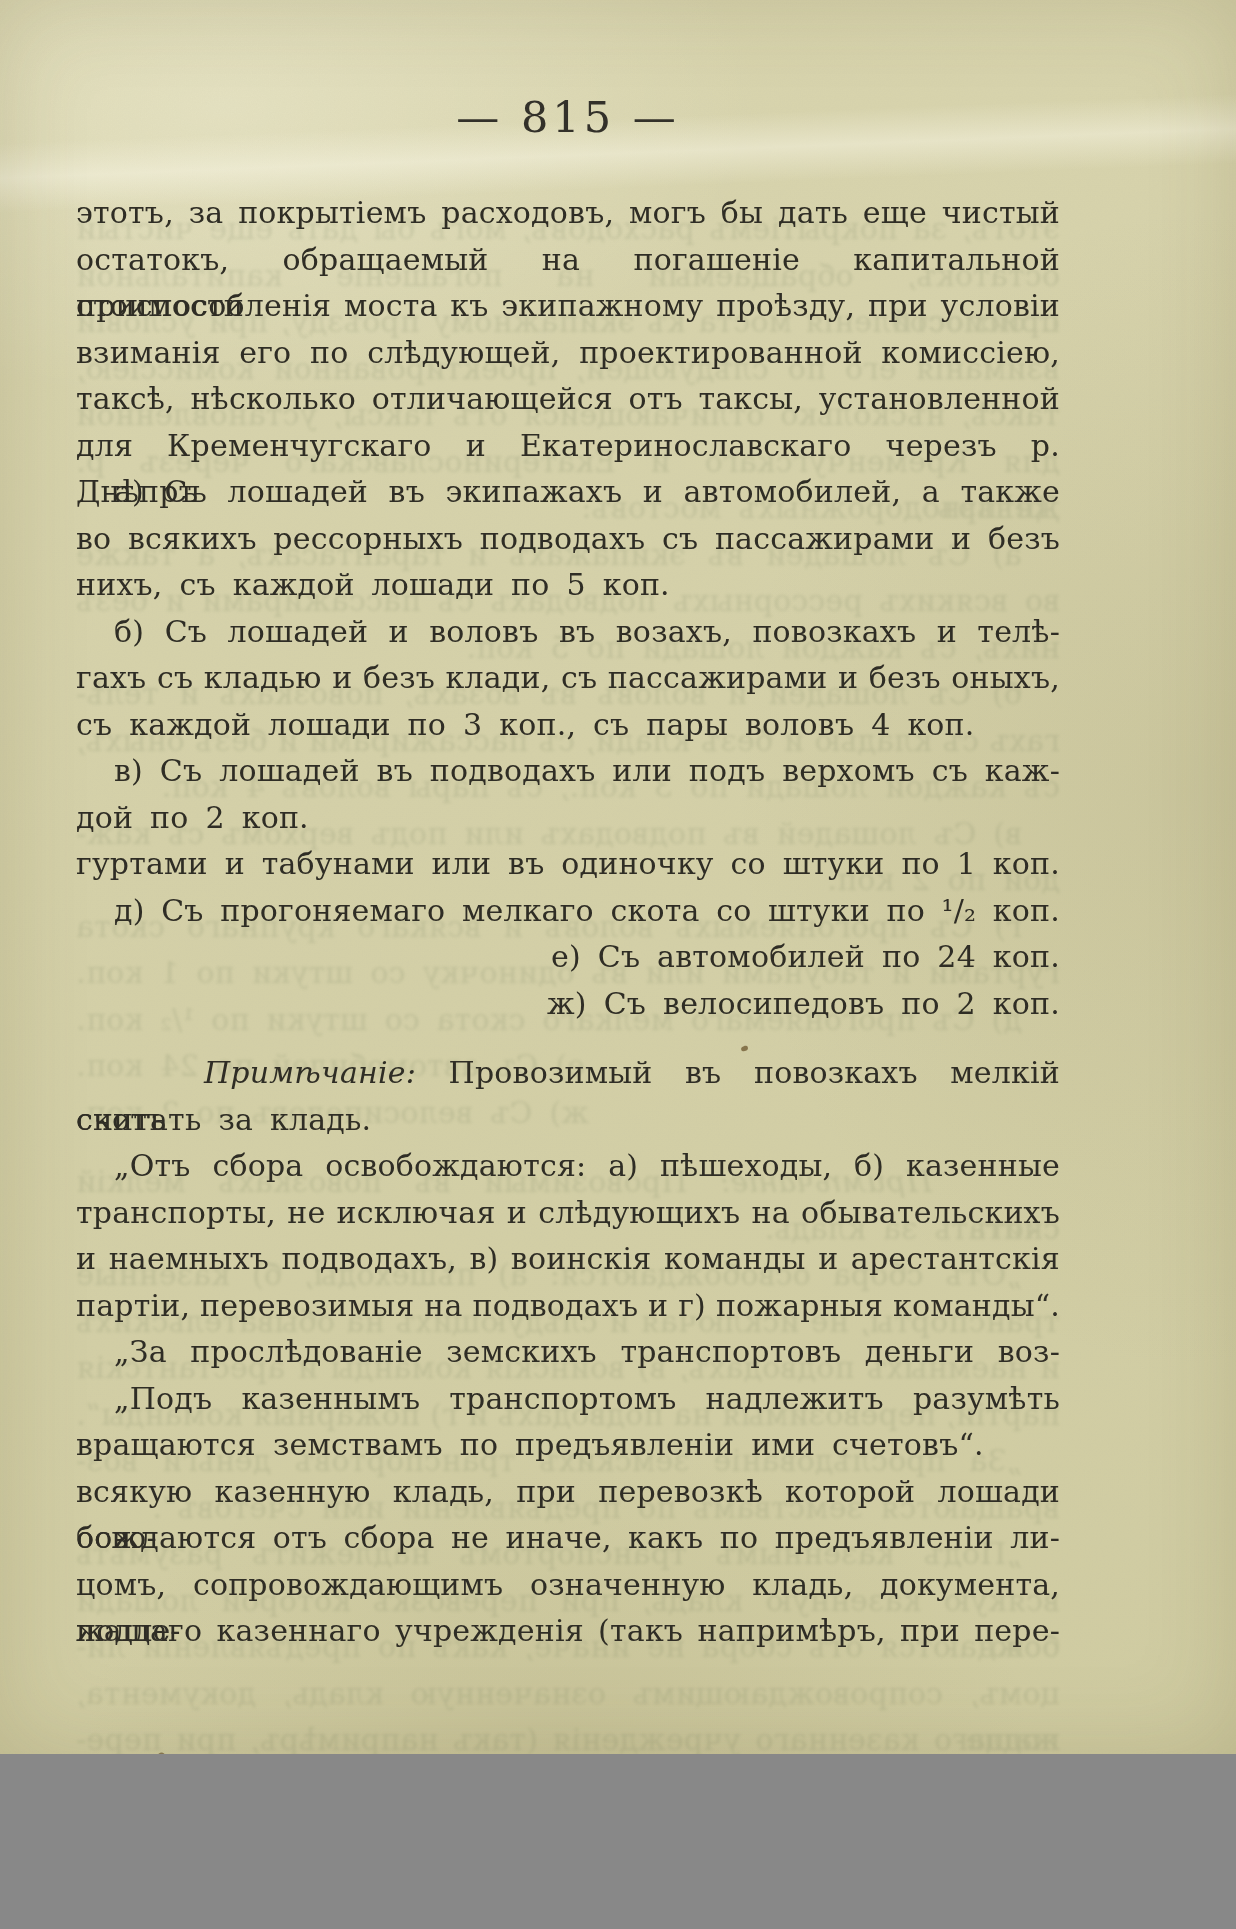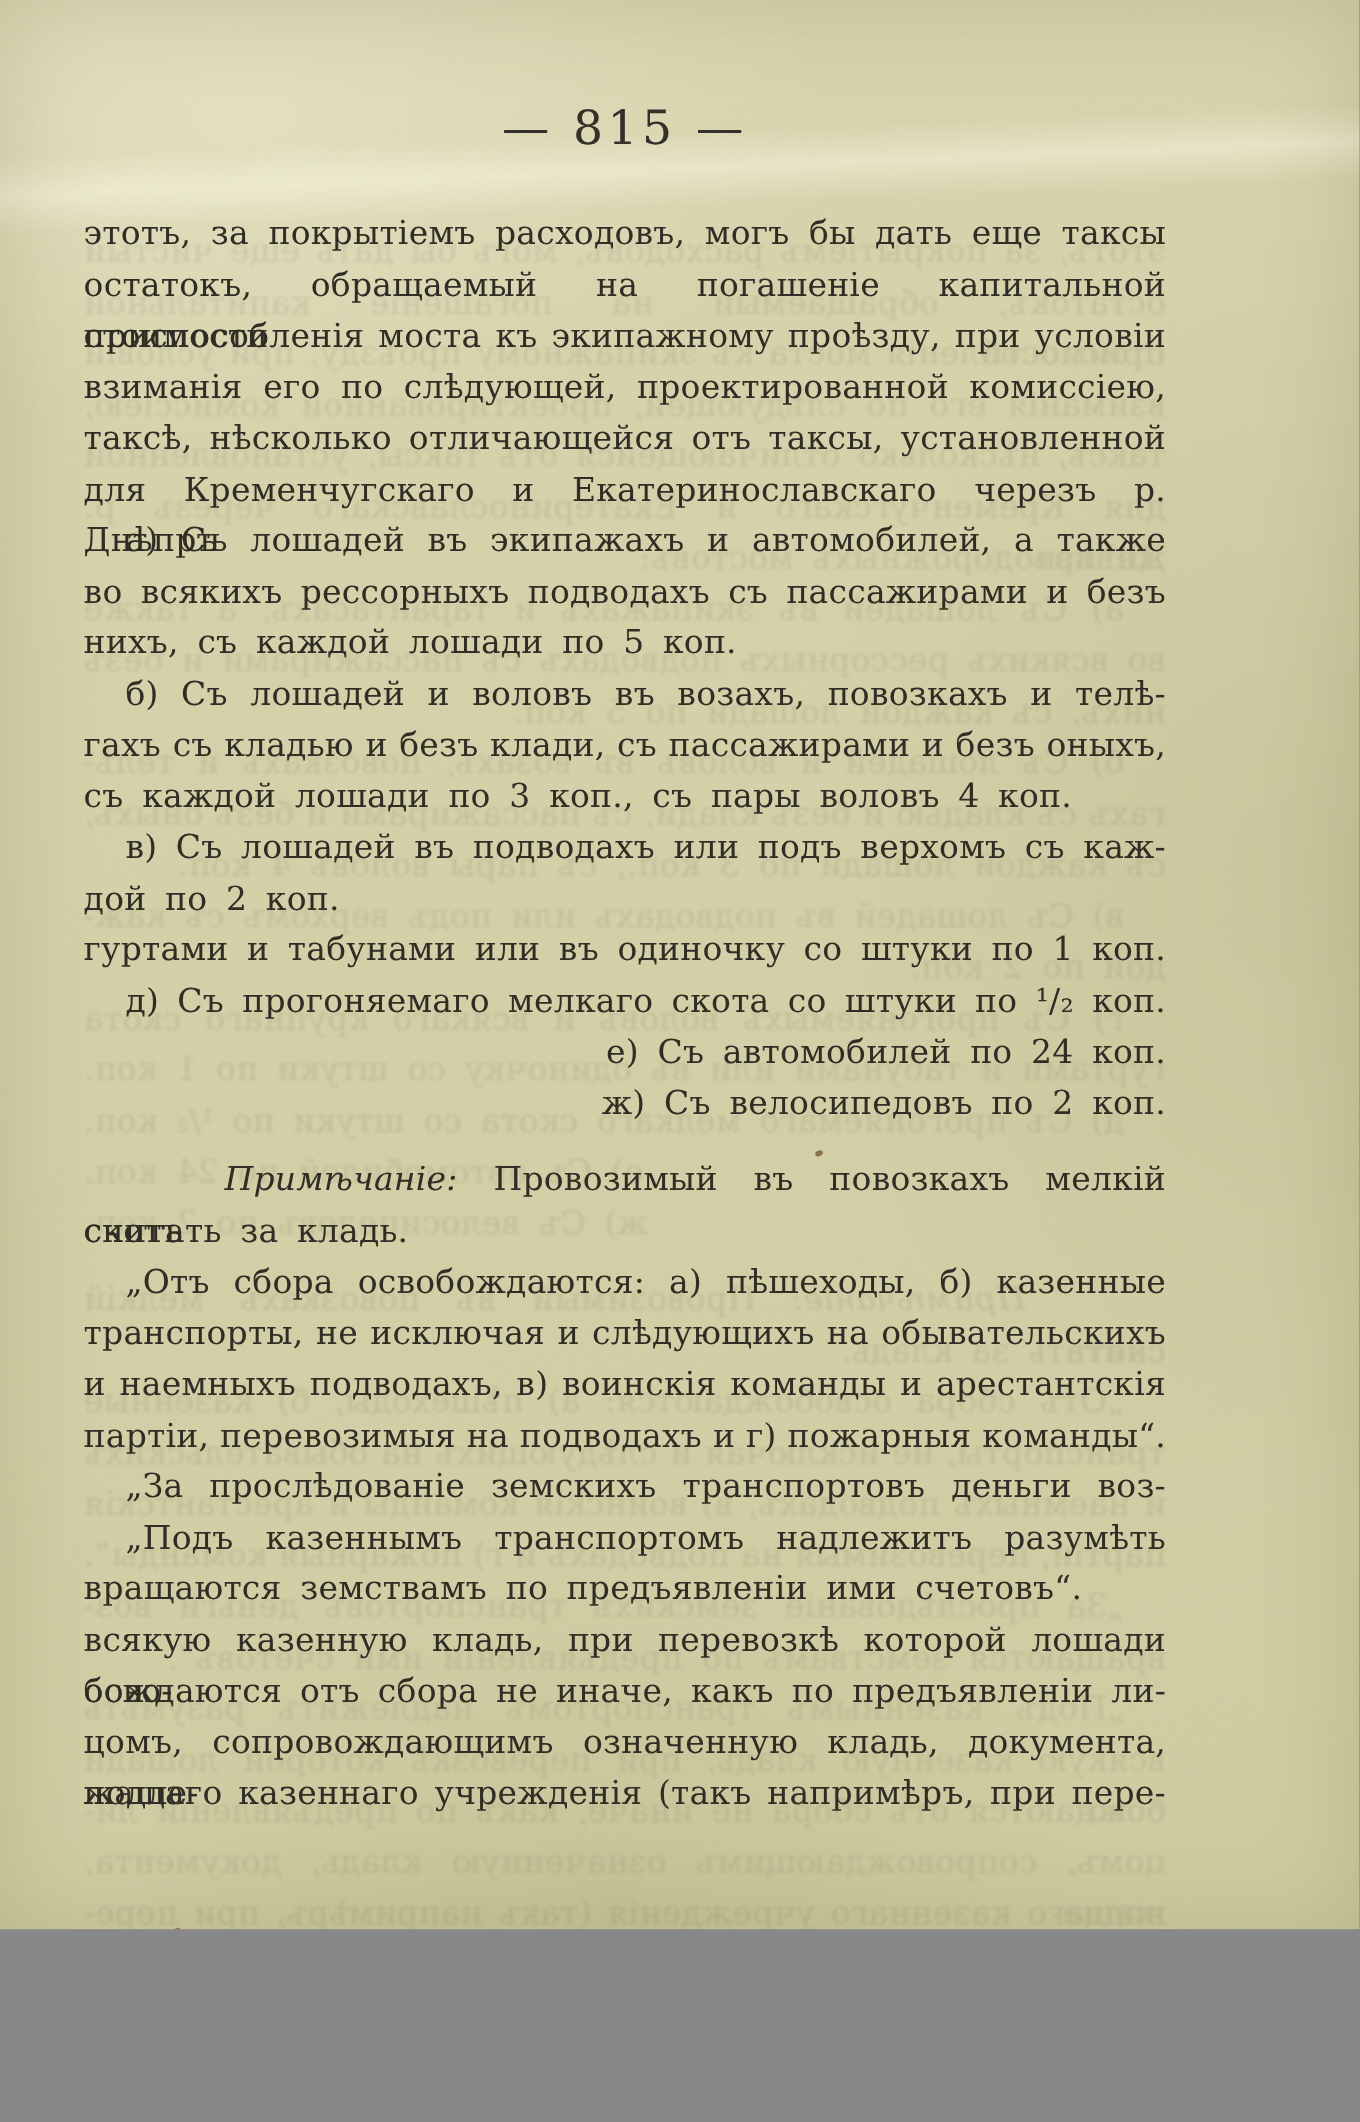--- a/index.html
+++ b/index.html
@@ -126,21 +126,21 @@
       <div class="line ind1 just">„Подъ казеннымъ транспортомъ надлежитъ разумѣть</div>
       <div class="line ind0 just">всякую казенную кладь, при перевозкѣ которой лошади осво-</div>
       <div class="line ind0 just">бождаются отъ сбора не иначе, какъ по предъявленіи ли-</div>
       <div class="line ind0 just">цомъ, сопровождающимъ означенную кладь, документа, подле-</div>
       <div class="line ind0 just">жащаго казеннаго учрежденія (такъ напримѣръ, при пере-</div>
     </div>
 
   <div class="pageno">— 815 —</div>
 
   <div class="text-block">
-      <div class="line ind0 just">этотъ, за покрытіемъ расходовъ, могъ бы дать еще таксы</div>
+      <div class="line ind0 just">этотъ, за покрытіемъ расходовъ, могъ бы дать еще чистый</div>
       <div class="line ind0 just">остатокъ, обращаемый на погашеніе капитальной стоимости</div>
       <div class="line ind0 just">приспособленія моста къ экипажному проѣзду, при условіи</div>
       <div class="line ind0 just">взиманія его по слѣдующей, проектированной комиссіею,</div>
       <div class="line ind0 just">таксѣ, нѣсколько отличающейся отъ таксы, установленной</div>
       <div class="line ind0 just">для Кременчугскаго и Екатеринославскаго черезъ р. Днѣпръ</div>
       <div class="line ind1 just">а) Съ лошадей въ экипажахъ и автомобилей, а также</div>
       <div class="line ind0 just">во всякихъ рессорныхъ подводахъ съ пассажирами и безъ</div>
       <div class="line ind0 short">нихъ, съ каждой лошади по 5 коп.</div>
       <div class="line ind1 just">б) Съ лошадей и воловъ въ возахъ, повозкахъ и телѣ-</div>
       <div class="line ind0 just">гахъ съ кладью и безъ клади, съ пассажирами и безъ оныхъ,</div>

